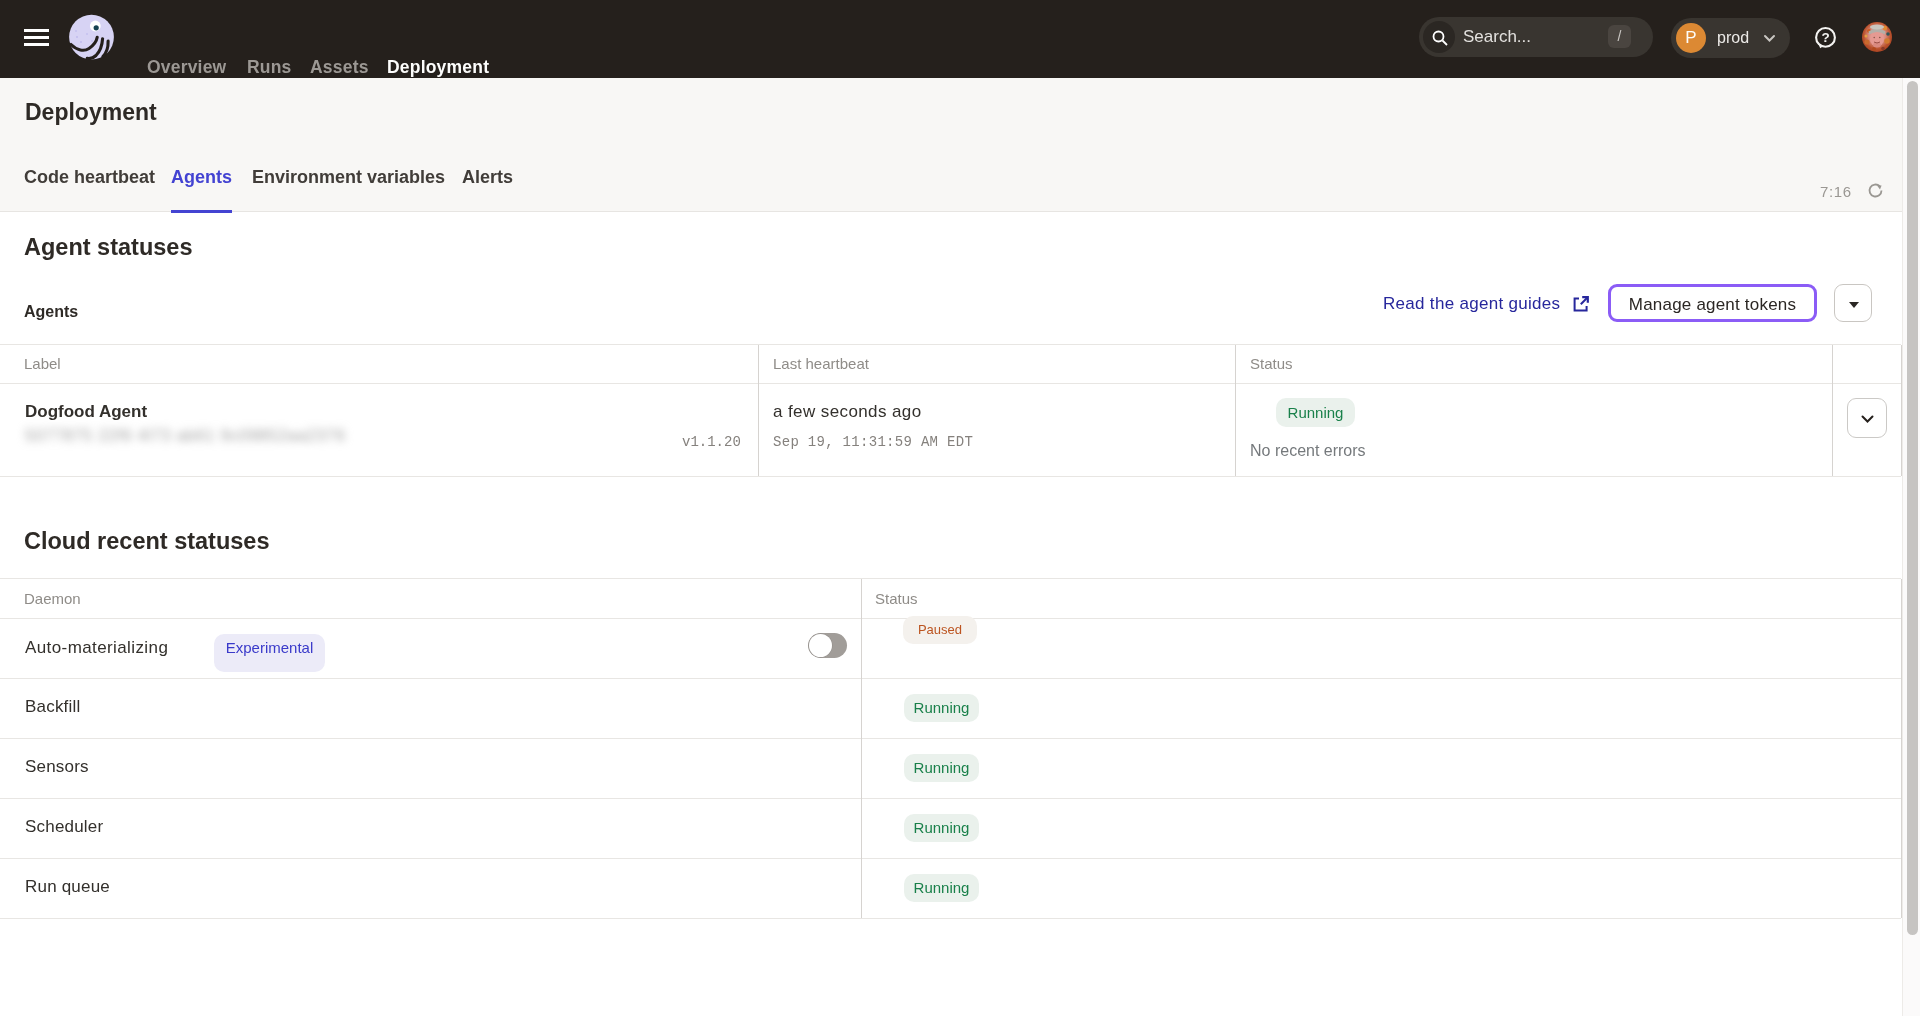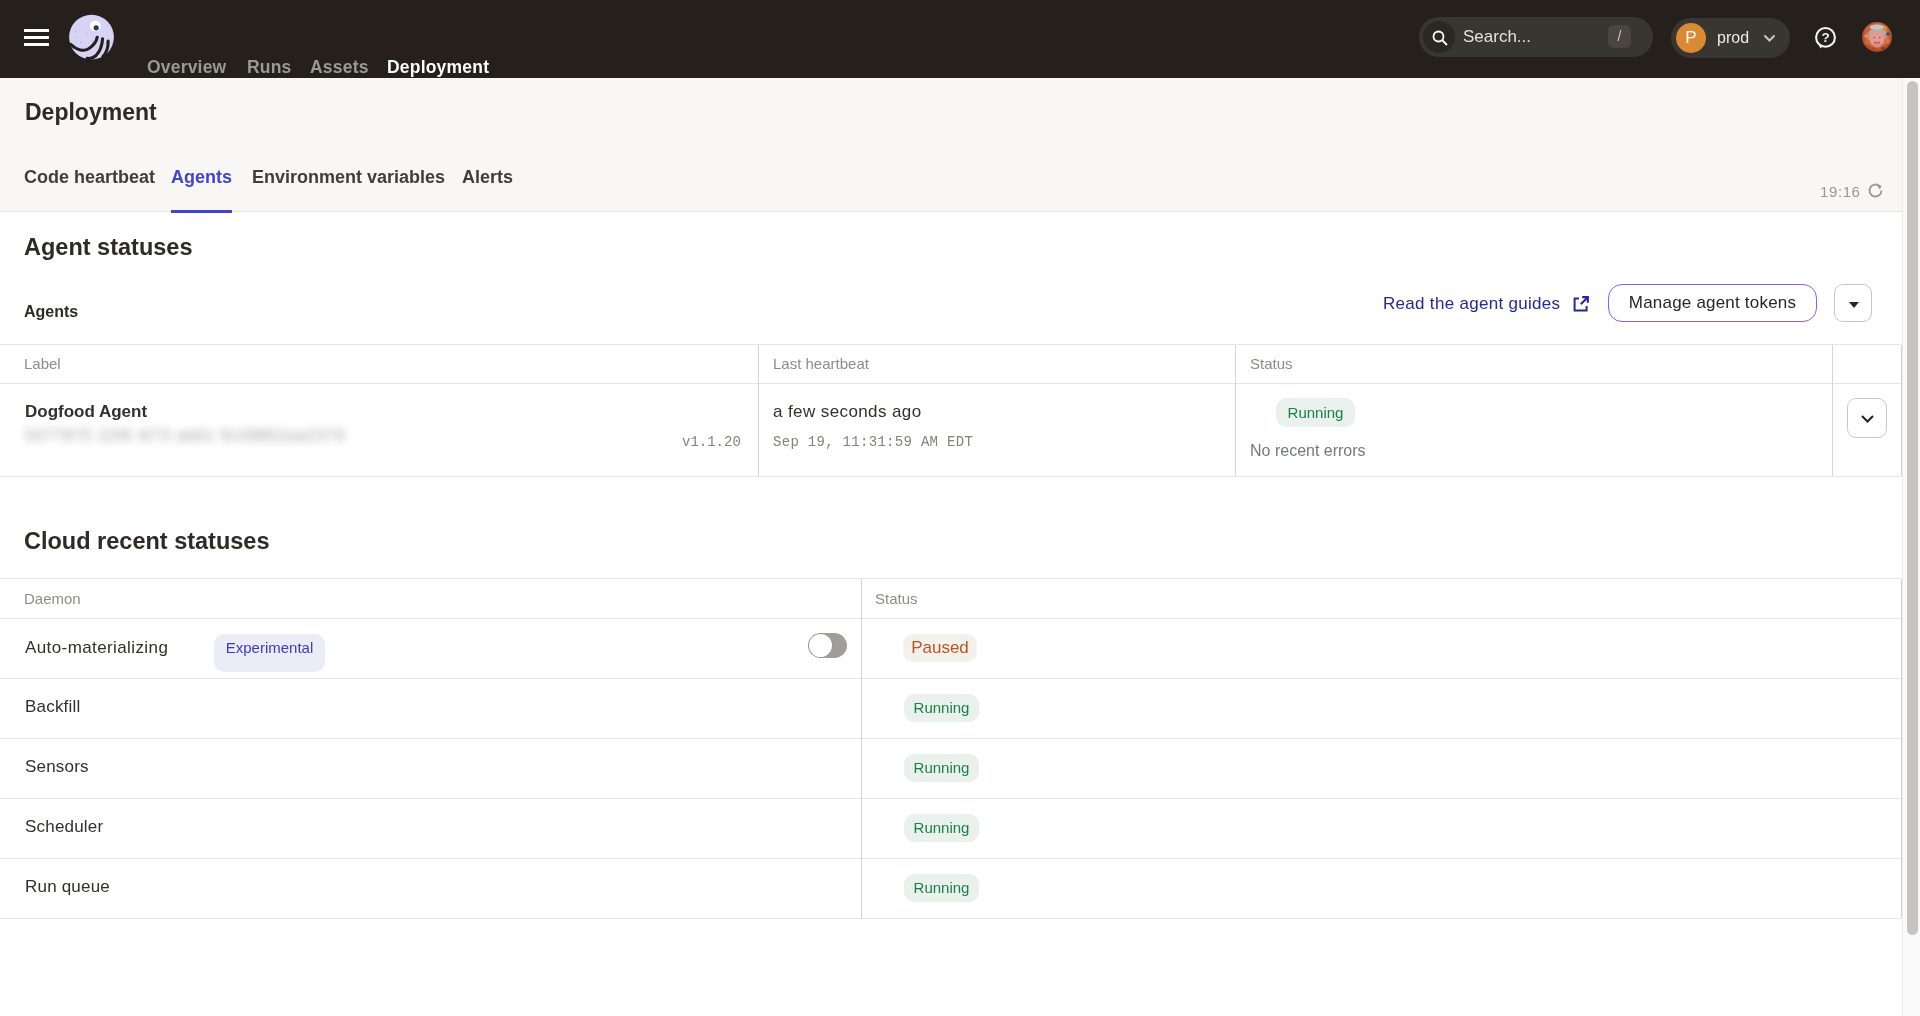--- a/index.html
+++ b/index.html
@@ -25,21 +25,21 @@
   #tabunderline { position:absolute; left:171px; top:210px; width:61px; height:3px; background:rgba(67,67,210,.996); }
   #refreshnum { position:absolute; left:1820px; top:183px; font-size:15px; letter-spacing:.6px; color:#9a9792; }
 
   
   .h2 { position:absolute; left:24px; font-size:23.5px; font-weight:700; color:#2e2a26; }
   .headercell { position:absolute; font-size:15px; color:#8f8c88; }
   .vline { position:absolute; width:1px; background:rgba(214,211,208,.996); }
   .hline { position:absolute; left:0; width:1901px; height:1px; background:rgba(232,230,227,.996); }
 
   #readlink { position:absolute; left:1383px; top:294px; font-size:17px; letter-spacing:.3px; color:#27279c; }
-  #managebtn { position:absolute; left:1608px; top:284px; width:209px; height:38px; border:1px solid #8b5cf6; border-radius:14px; background:rgba(255,255,255,.996); font-size:17px; letter-spacing:.2px; text-align:center; line-height:36px; color:#2b2724; }
+  #managebtn { position:absolute; left:1608px; top:284px; width:209px; height:38px; border:3px solid #8b5cf6; border-radius:9px; background:rgba(255,255,255,.996); font-size:17px; letter-spacing:.2px; text-align:center; line-height:36px; color:#2b2724; }
   #minibtn { position:absolute; left:1834px; top:284px; width:38px; height:38px; border:1px solid #c9c6c2; border-radius:9px; background:rgba(255,255,255,.996); }
   #minibtn .caret { position:absolute; left:14px; top:17px; width:0; height:0; border-left:5px solid transparent; border-right:5px solid transparent; border-top:6px solid #2b2724; }
 
   .badge { position:absolute; border-radius:10px; text-align:center;margin-left:27px; }
   .running { background:rgba(234,241,236,.996); color:#19804a; }
   .cell16 { position:absolute; font-size:16px; color:#33302c; }
   .mono { position:absolute; font-family:"Liberation Mono", monospace; color:#85817d; }
 
   #chevbtn { position:absolute; left:1847px; top:398px; width:40px; height:40px; border:1px solid #cbc9c6; border-radius:9px; background:rgba(255,255,255,.996); }
 
@@ -138,21 +138,21 @@
   </svg>
 </div>
 
 <div id="subheader"></div>
 <div id="h1">Deployment</div>
 <span class="tab" style="left:24px">Code heartbeat</span>
 <span class="tab" style="left:171px;color:#4343d2">Agents</span>
 <span class="tab" style="left:252px">Environment variables</span>
 <span class="tab" style="left:462px">Alerts</span>
 <div id="tabunderline"></div>
-<span id="refreshnum">19:16</span>
+<span id="refreshnum">7:16</span>
 <svg class="abs" style="left:1867px;top:182px" width="17" height="17" viewBox="0 0 17 17" fill="none">
   <path d="M 14.5 8.5 A 6 6 0 1 1 12.7 4.2" stroke="#9a9792" stroke-width="1.8"></path>
   <path d="M 9.8 3.2 L 14.6 3.4 L 13 7.6 Z" fill="#9a9792"></path>
 </svg>
 
 <div class="h2" style="top:234px">Agent statuses</div>
 <div class="h2" style="top:303px;font-size:16px">Agents</div>
 
 <span id="readlink">Read the agent guides</span>
 <svg class="abs" style="left:1572px;top:295px" width="18" height="18" viewBox="0 0 18 18" fill="none" stroke="#27279c">
@@ -200,21 +200,21 @@
 <div class="vline" style="left:861px;top:579px;height:339px"></div>
 <div class="vline" style="left:1901px;top:579px;height:339px"></div>
 <span class="headercell" style="left:24px;top:590px">Daemon</span>
 <span class="headercell" style="left:875px;top:590px">Status</span>
 
 <div class="cell16" style="left:25px;top:638px;font-size:17px;letter-spacing:.4px">Auto-materializing</div>
 <div class="badge" style="left:187px;top:634px;width:111px;height:38px;font-size:15px;line-height:28px;background:rgba(236,235,248,.996);color:#3a3aca">Experimental</div>
 <div id="toggle">
       <div id="knob"></div>
     </div>
-<div class="badge" style="left:876px;top:634px;width:74px;height:28px;font-size:17px;line-height:28px;background:rgba(244,241,237,.996);color:#bc5420">Paused</div>
+<div class="badge" style="left:876px;top:616px;width:74px;height:28px;font-size:13px;line-height:28px;background:rgba(244,241,237,.996);color:#bc5420">Paused</div>
 
 <div class="cell16" style="left:25px;top:697px;font-size:17px;letter-spacing:.2px">Backfill</div>
 <div class="badge running" style="left:877px;top:694px;width:75px;height:28px;font-size:15px;line-height:28px">Running</div>
 
 <div class="cell16" style="left:25px;top:757px;font-size:17px;letter-spacing:.2px">Sensors</div>
 <div class="badge running" style="left:877px;top:754px;width:75px;height:28px;font-size:15px;line-height:28px">Running</div>
 
 <div class="cell16" style="left:25px;top:817px;font-size:17px;letter-spacing:.2px">Scheduler</div>
 <div class="badge running" style="left:877px;top:814px;width:75px;height:28px;font-size:15px;line-height:28px">Running</div>
 

